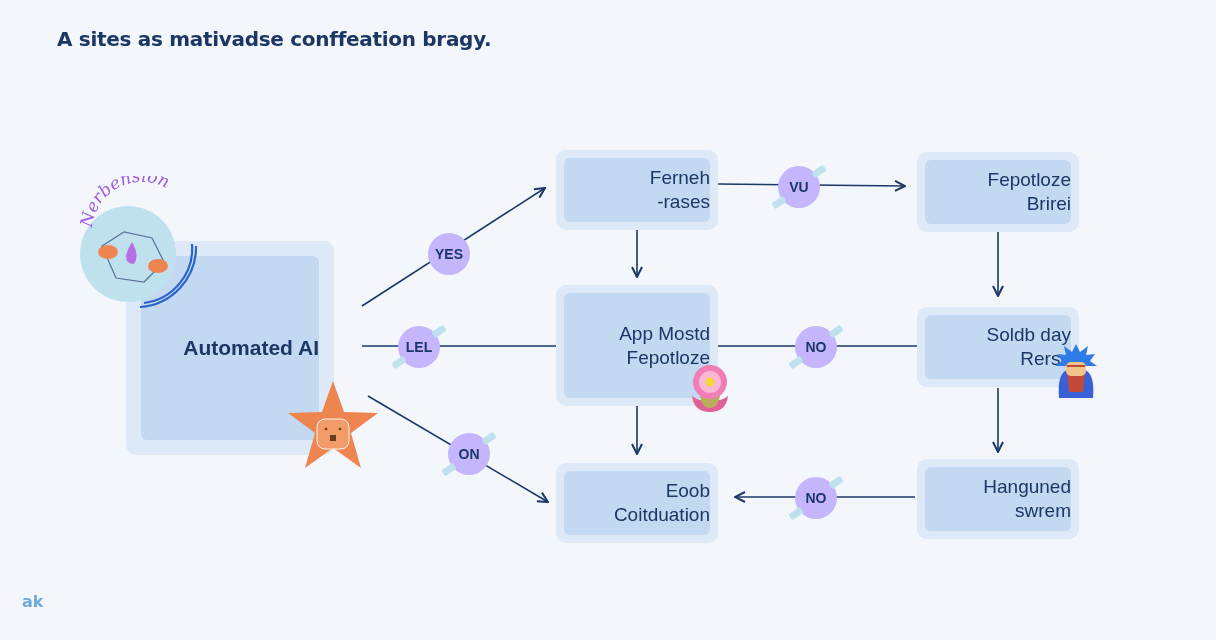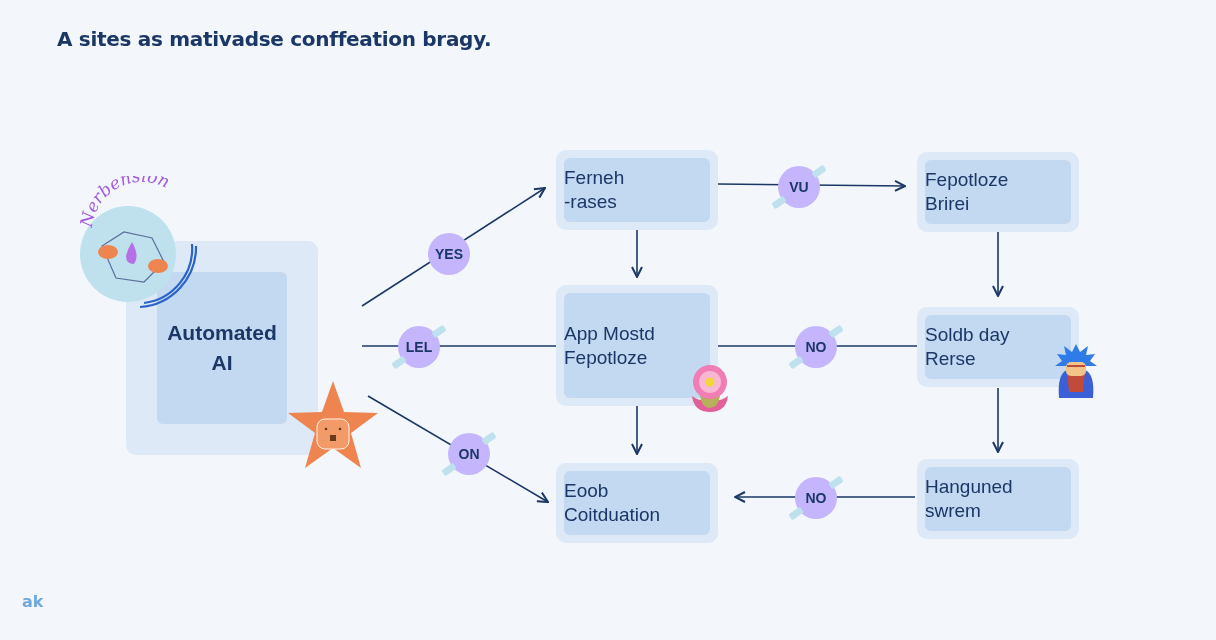--- a/index.html
+++ b/index.html
@@ -20,21 +20,21 @@
     font-size:16px; font-weight:bold; color:#6fa9dc;
   }
   svg.edges { position:absolute; left:0; top:0; }
   .node {
     position:absolute; box-sizing:border-box;
     background:#dde9f6; border-radius:10px; padding:8px;
   }
   .node .inner {
     width:100%; height:100%; box-sizing:border-box;
     background:#c3d9f1; border-radius:6px;
-    display:flex; flex-direction:column; align-items:flex-start; justify-content:center;
+    display:flex; flex-direction:column; align-items:flex-end; justify-content:center;
     text-align:center; font-size:19px; line-height:24px; color:#1b3766;
   }
   .node.big .inner { font-size:21px; line-height:30px; font-weight:bold; }
   .badge {
     position:absolute; width:42px; height:42px; border-radius:50%;
     background:#c4b5fd; display:flex; align-items:center; justify-content:center;
     font-size:14px; font-weight:bold; color:#1b3766;
   }
   .badge::before, .badge::after {
     content:""; position:absolute; width:14px; height:7px; background:#bfe1ee; border-radius:2px;
@@ -60,21 +60,21 @@
   <line x1="368" y1="396" x2="548" y2="502" stroke="#1b3766" stroke-width="1.6" marker-end="url(#arr)"></line>
   <line x1="637" y1="230" x2="637" y2="277" stroke="#1b3766" stroke-width="1.6" marker-end="url(#arr)"></line>
   <line x1="637" y1="406" x2="637" y2="454" stroke="#1b3766" stroke-width="1.6" marker-end="url(#arr)"></line>
   <line x1="718" y1="184" x2="905" y2="186" stroke="#1b3766" stroke-width="1.6" marker-end="url(#arr)"></line>
   <line x1="718" y1="346" x2="917" y2="346" stroke="#1b3766" stroke-width="1.6"></line>
   <line x1="998" y1="232" x2="998" y2="296" stroke="#1b3766" stroke-width="1.6" marker-end="url(#arr)"></line>
   <line x1="998" y1="388" x2="998" y2="452" stroke="#1b3766" stroke-width="1.6" marker-end="url(#arr)"></line>
   <line x1="915" y1="497" x2="735" y2="497" stroke="#1b3766" stroke-width="1.6" marker-end="url(#arr)"></line>
 </svg>
 
-<div class="node big" style="left:126px;top:241px;width:192px;height:214px;padding:31px;">
+<div class="node big" style="left:126px;top:241px;width:208px;height:214px;padding:15px;">
   <div class="inner">
     <span>Automated AI</span>
   </div>
 </div>
 
 <div class="node" style="left:556px;top:150px;width:162px;height:80px;">
   <div class="inner">
     <span>Ferneh</span>
     <span>-rases</span>
   </div>

